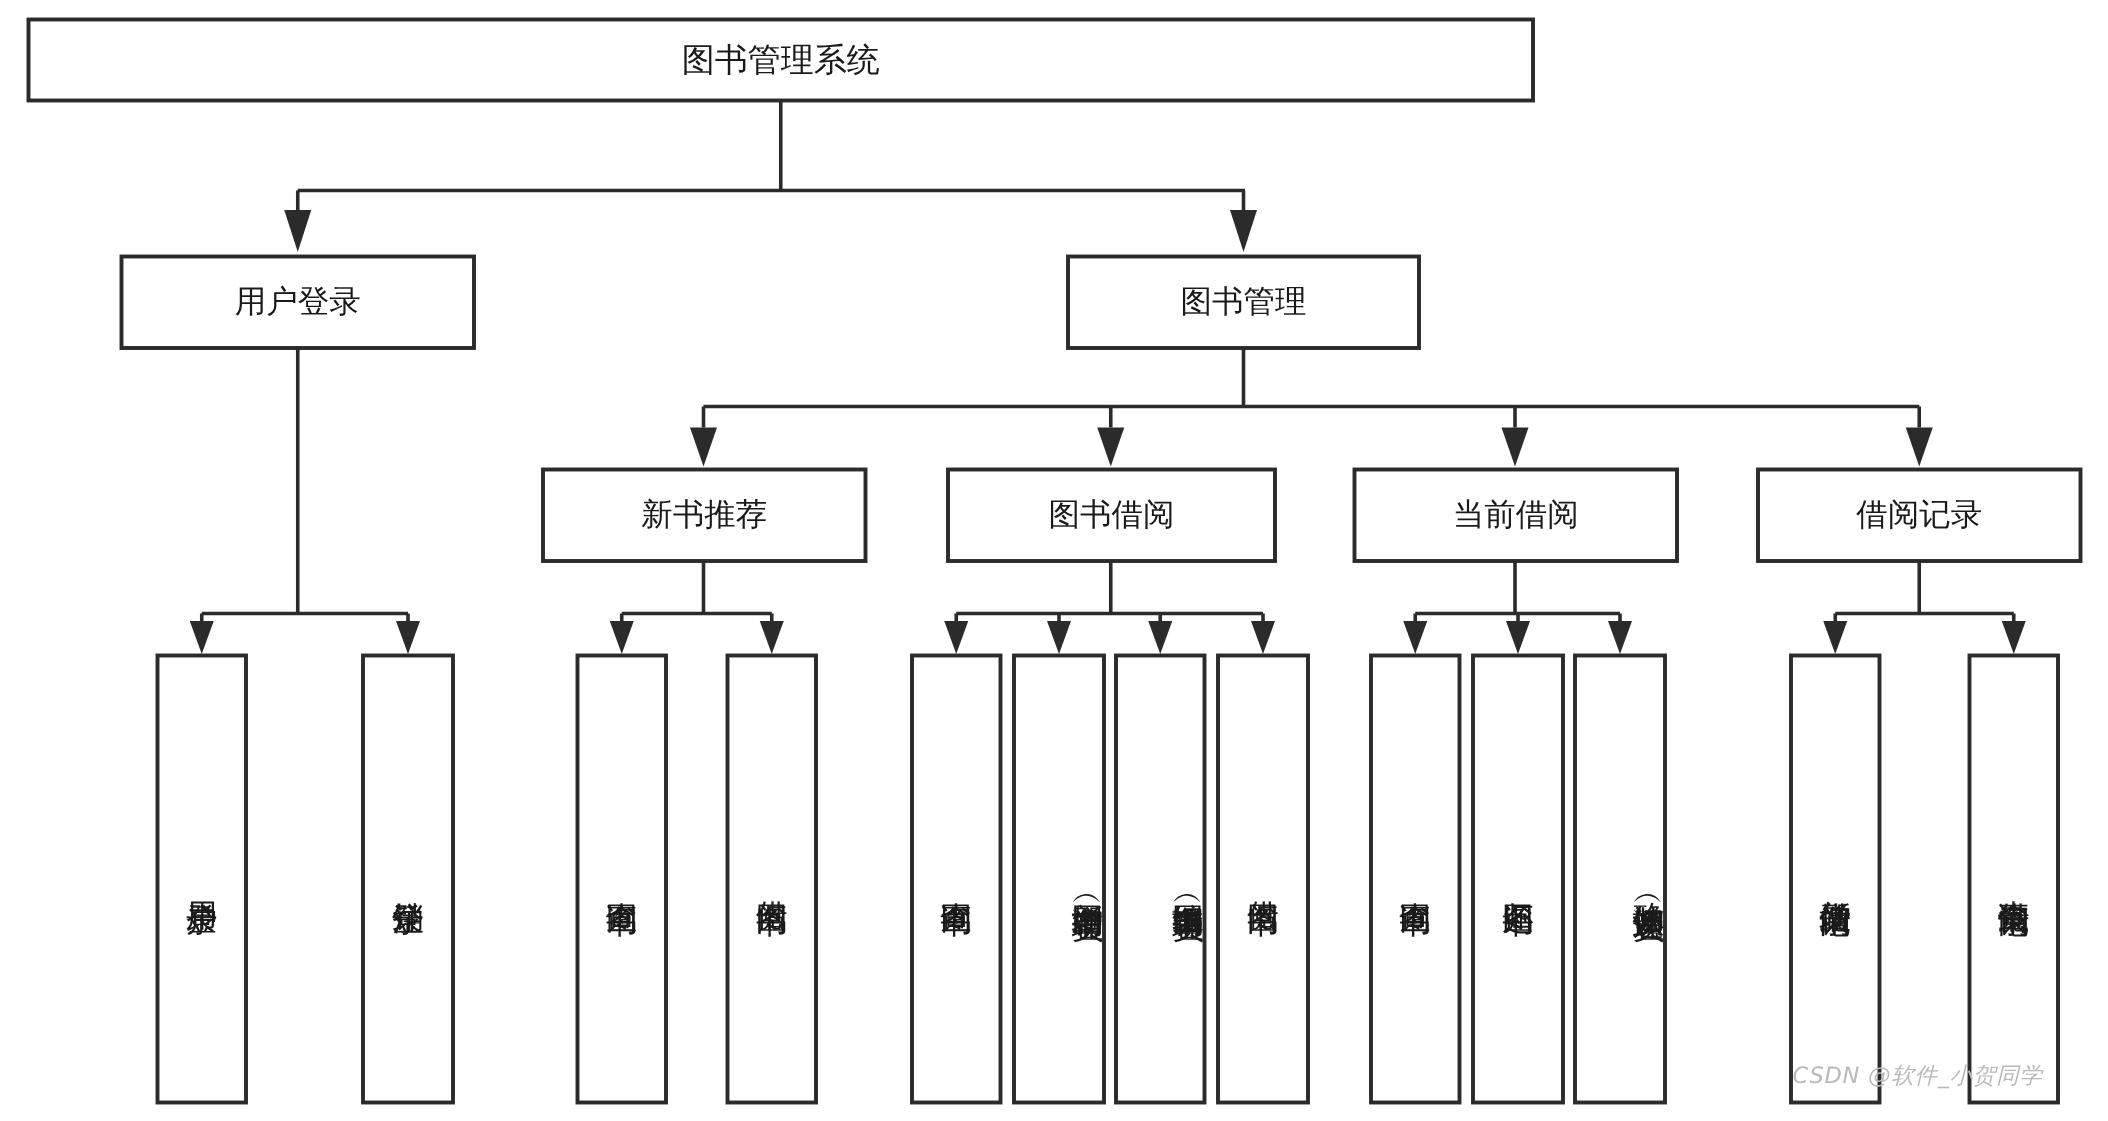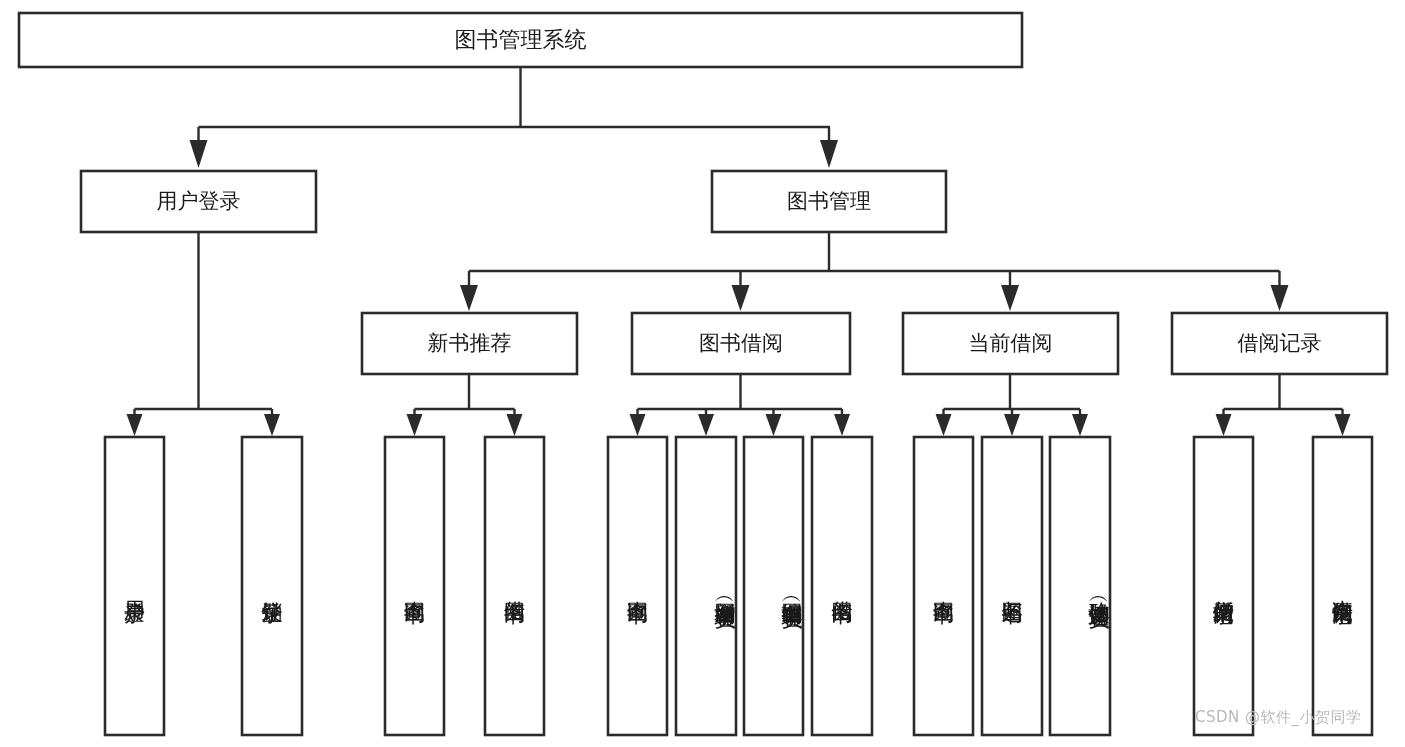--- a/index.html
+++ b/index.html
@@ -67,20 +67,21 @@
     white-space: nowrap;
     pointer-events: none;
   }
   .watermark {
     position: absolute;
     font-family: "DejaVu Sans", "Liberation Sans", sans-serif;
     font-size: 15px;
     color: #b9b9b9;
     white-space: nowrap;
     letter-spacing: 0.5px;
+    font-style: italic;
   }
 </style>
 </head>
 <body>
 
 <div id="diagram-root">
 
   <svg class="diagram-canvas" viewBox="0 0 1405 747">
     <defs></defs>
 

